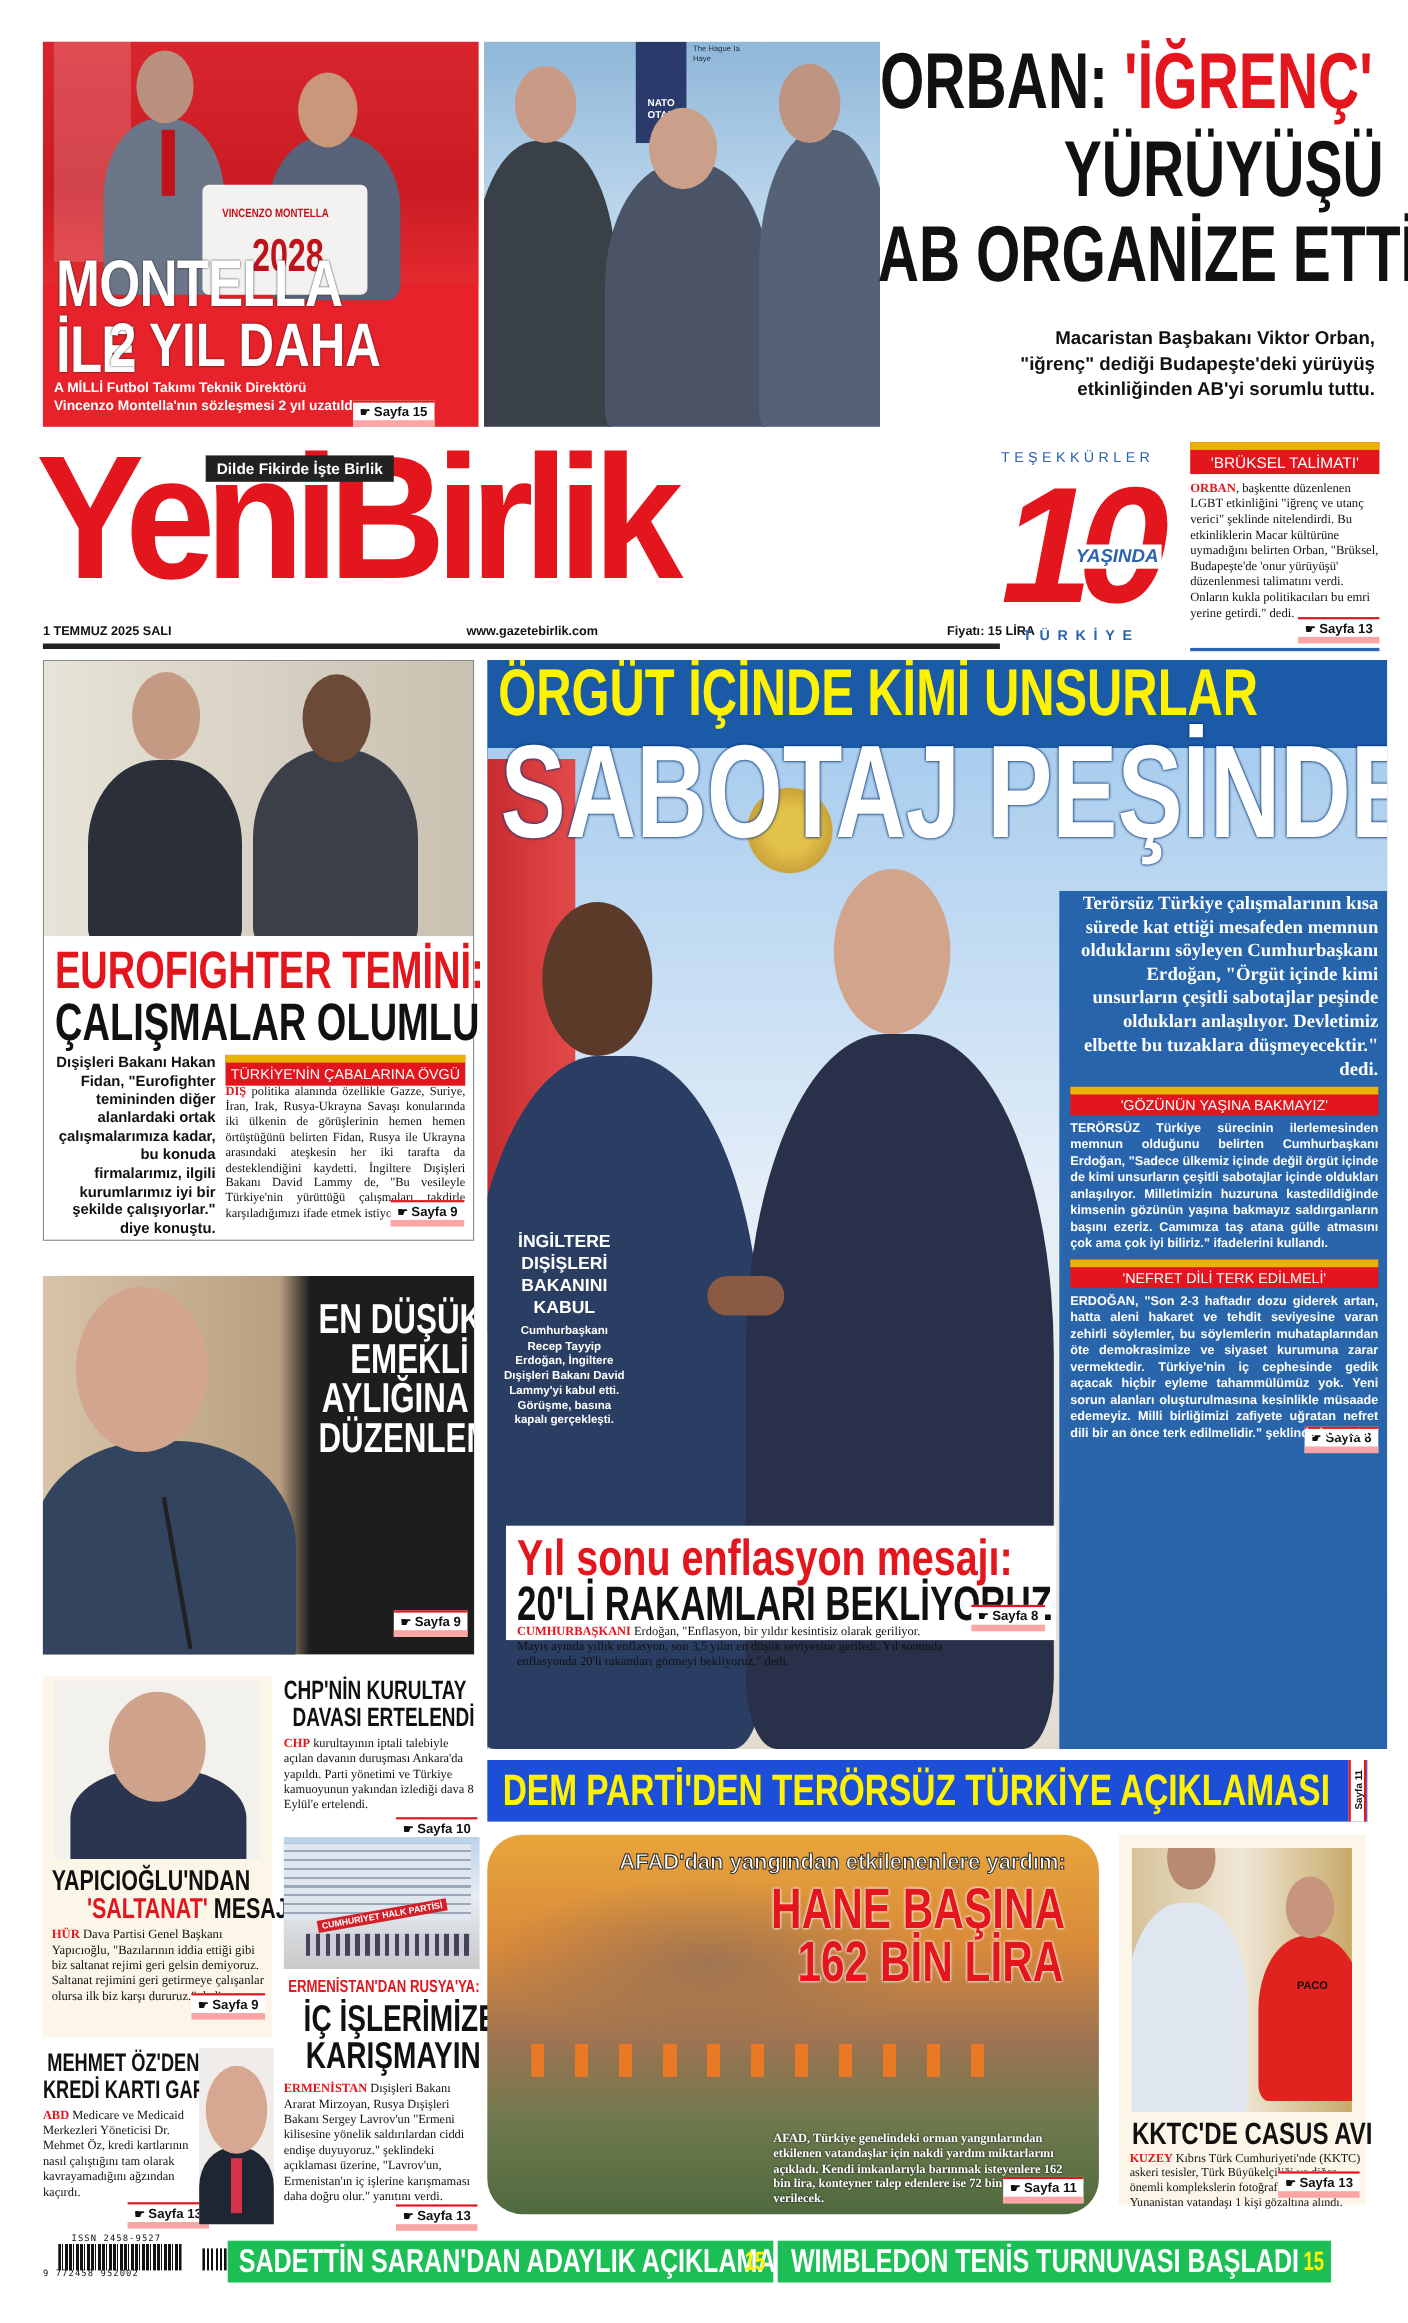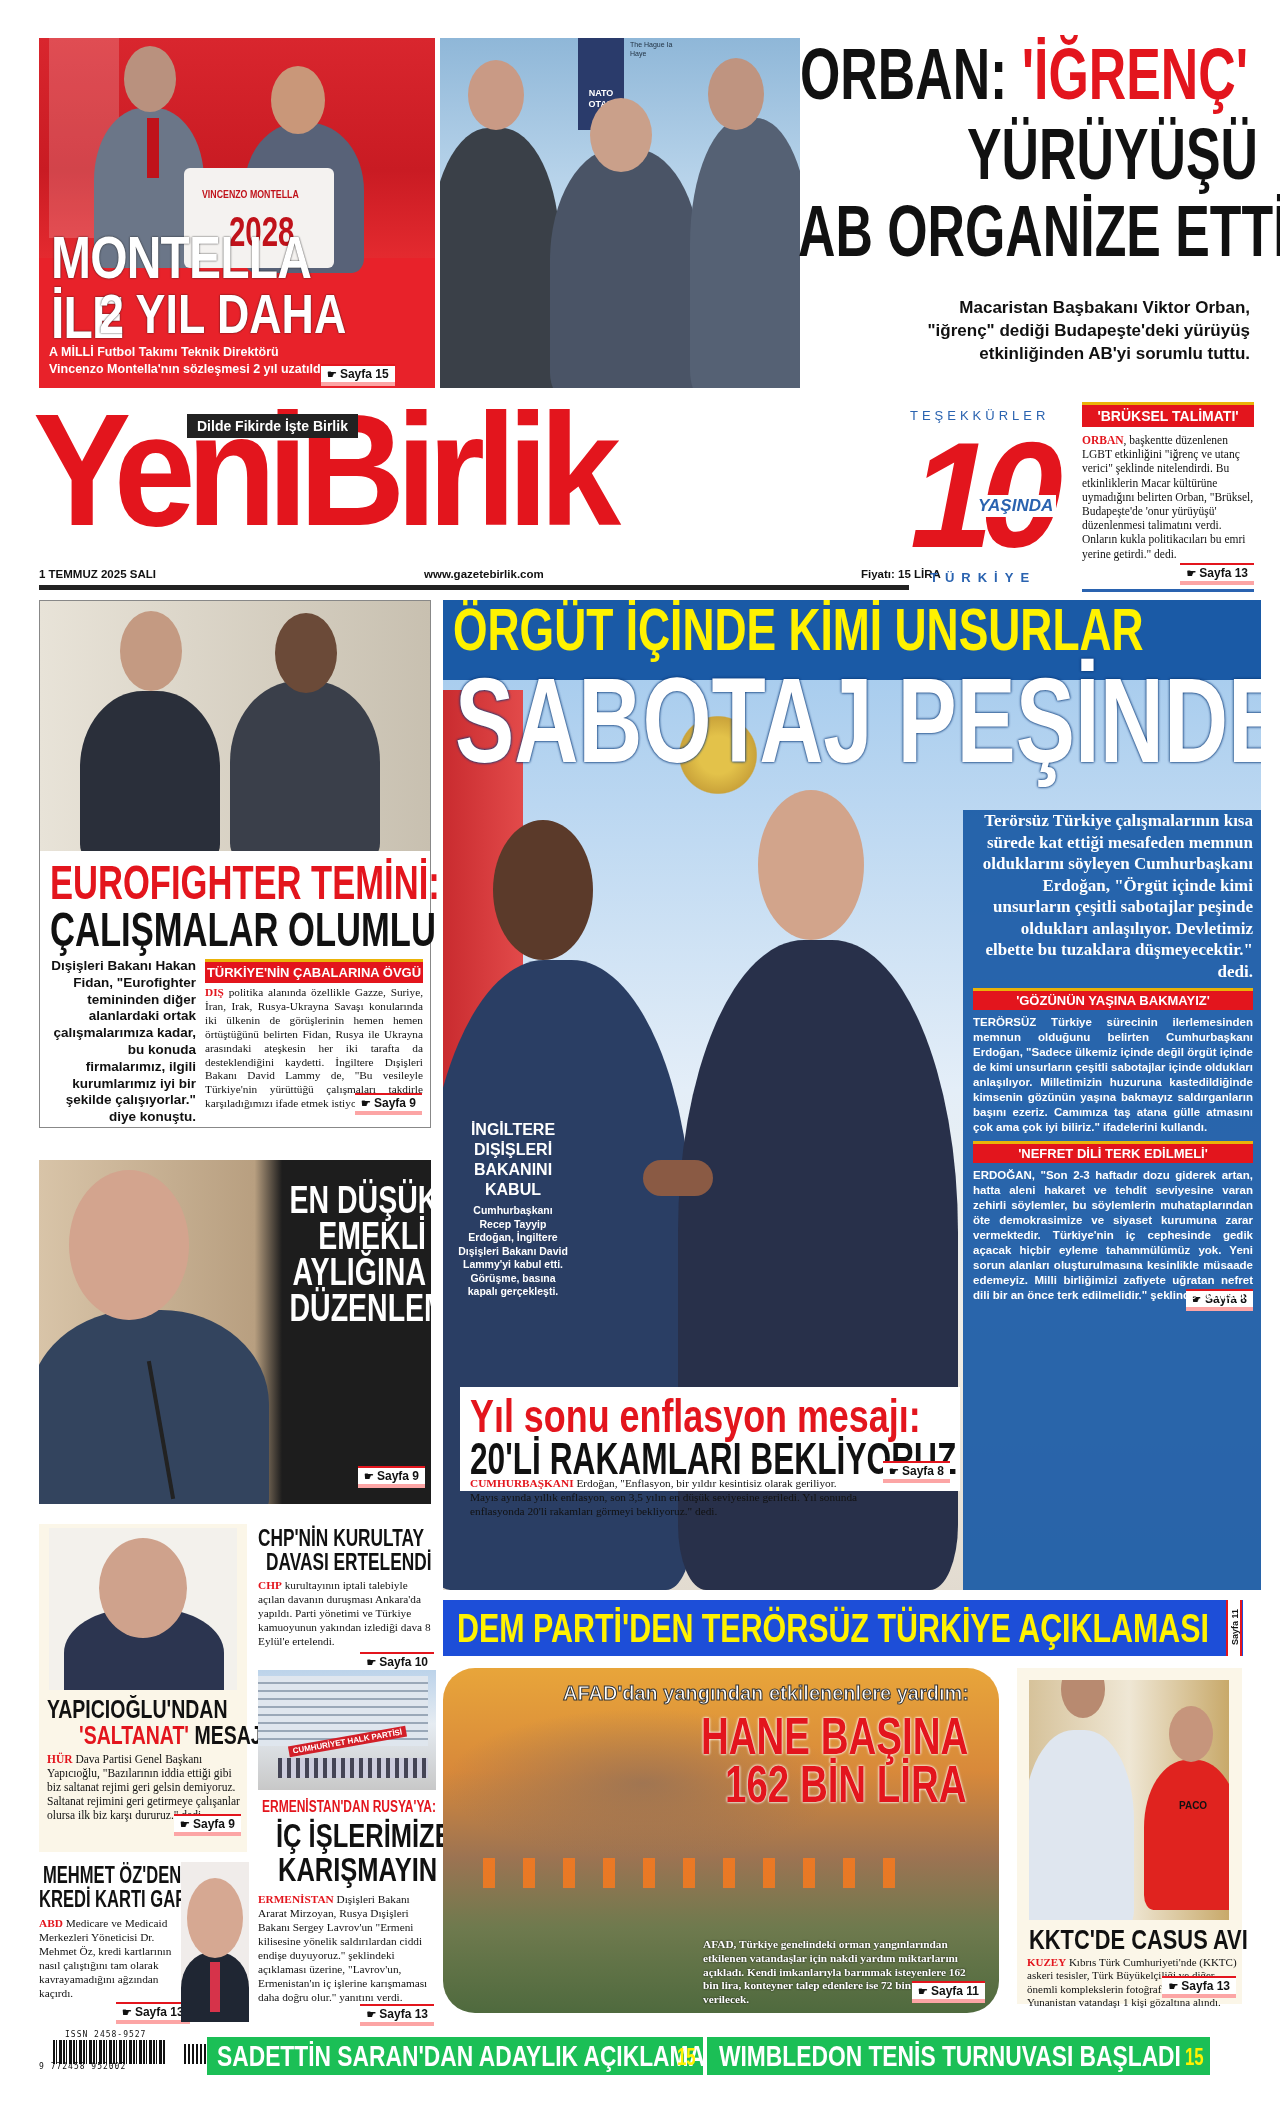--- a/index.html
+++ b/index.html
@@ -2,23 +2,23 @@
 <html><head>
 <meta charset="utf-8">
 <style>
   * { box-sizing: border-box; margin: 0; padding: 0; }
   html, body { width: 1280px; height: 2112px; background: #fff; overflow: hidden; }
   body { position: relative; font-family: "Liberation Sans", sans-serif; color: #111; }
   .abs { position: absolute; }
   .cond { font-family: "Liberation Sans Narrow", "Liberation Sans", sans-serif; font-weight: 700; transform-origin: left top; }
   .serif { font-family: "Liberation Serif", "DejaVu Serif", serif; }
   .red { color: #e3151d; }
-  .sayfa { display: inline-block; font-family: "Liberation Sans", sans-serif; font-weight: 700; font-size: 12px; padding: 1px 6px; border-top: 2px solid #e3151d; border-bottom: 4px solid #fca5a5; background: #fff; color: #111; white-space: nowrap; }
+  .sayfa { display: inline-block; font-family: "Liberation Sans", sans-serif; font-weight: 700; font-size: 12px; padding: 1px 6px; border-top: 2px solid #e3151d; border-bottom: 6px solid #fca5a5; background: #fff; color: #111; white-space: nowrap; }
   .sayfa .hand { font-size: 11px; margin-right: 3px; }
-  .redbar { background: #e3151d; color: #fff; font-weight: 700; text-align: center; border-top: 3px solid #eab308; }
+  .redbar { background: #e3151d; color: #fff; font-weight: 400; text-align: center; border-top: 7px solid #eab308; }
   .photo { overflow: hidden; }
   .person { position: absolute; border-radius: 45% 45% 10% 10%; }
   .head { position: absolute; border-radius: 50%; background: #c9927a; }
   p.body { text-align: justify; }
 </style>
 </head>
 <body>
 
 <div class="abs photo" style="left:39px;top:38px;width:396px;height:350px;background:#e8222a;">
   <div class="abs" style="left:0;top:0;width:396px;height:220px;background:linear-gradient(180deg,#d9262e 0%,#c91b23 60%,#e42a2f 100%);">

